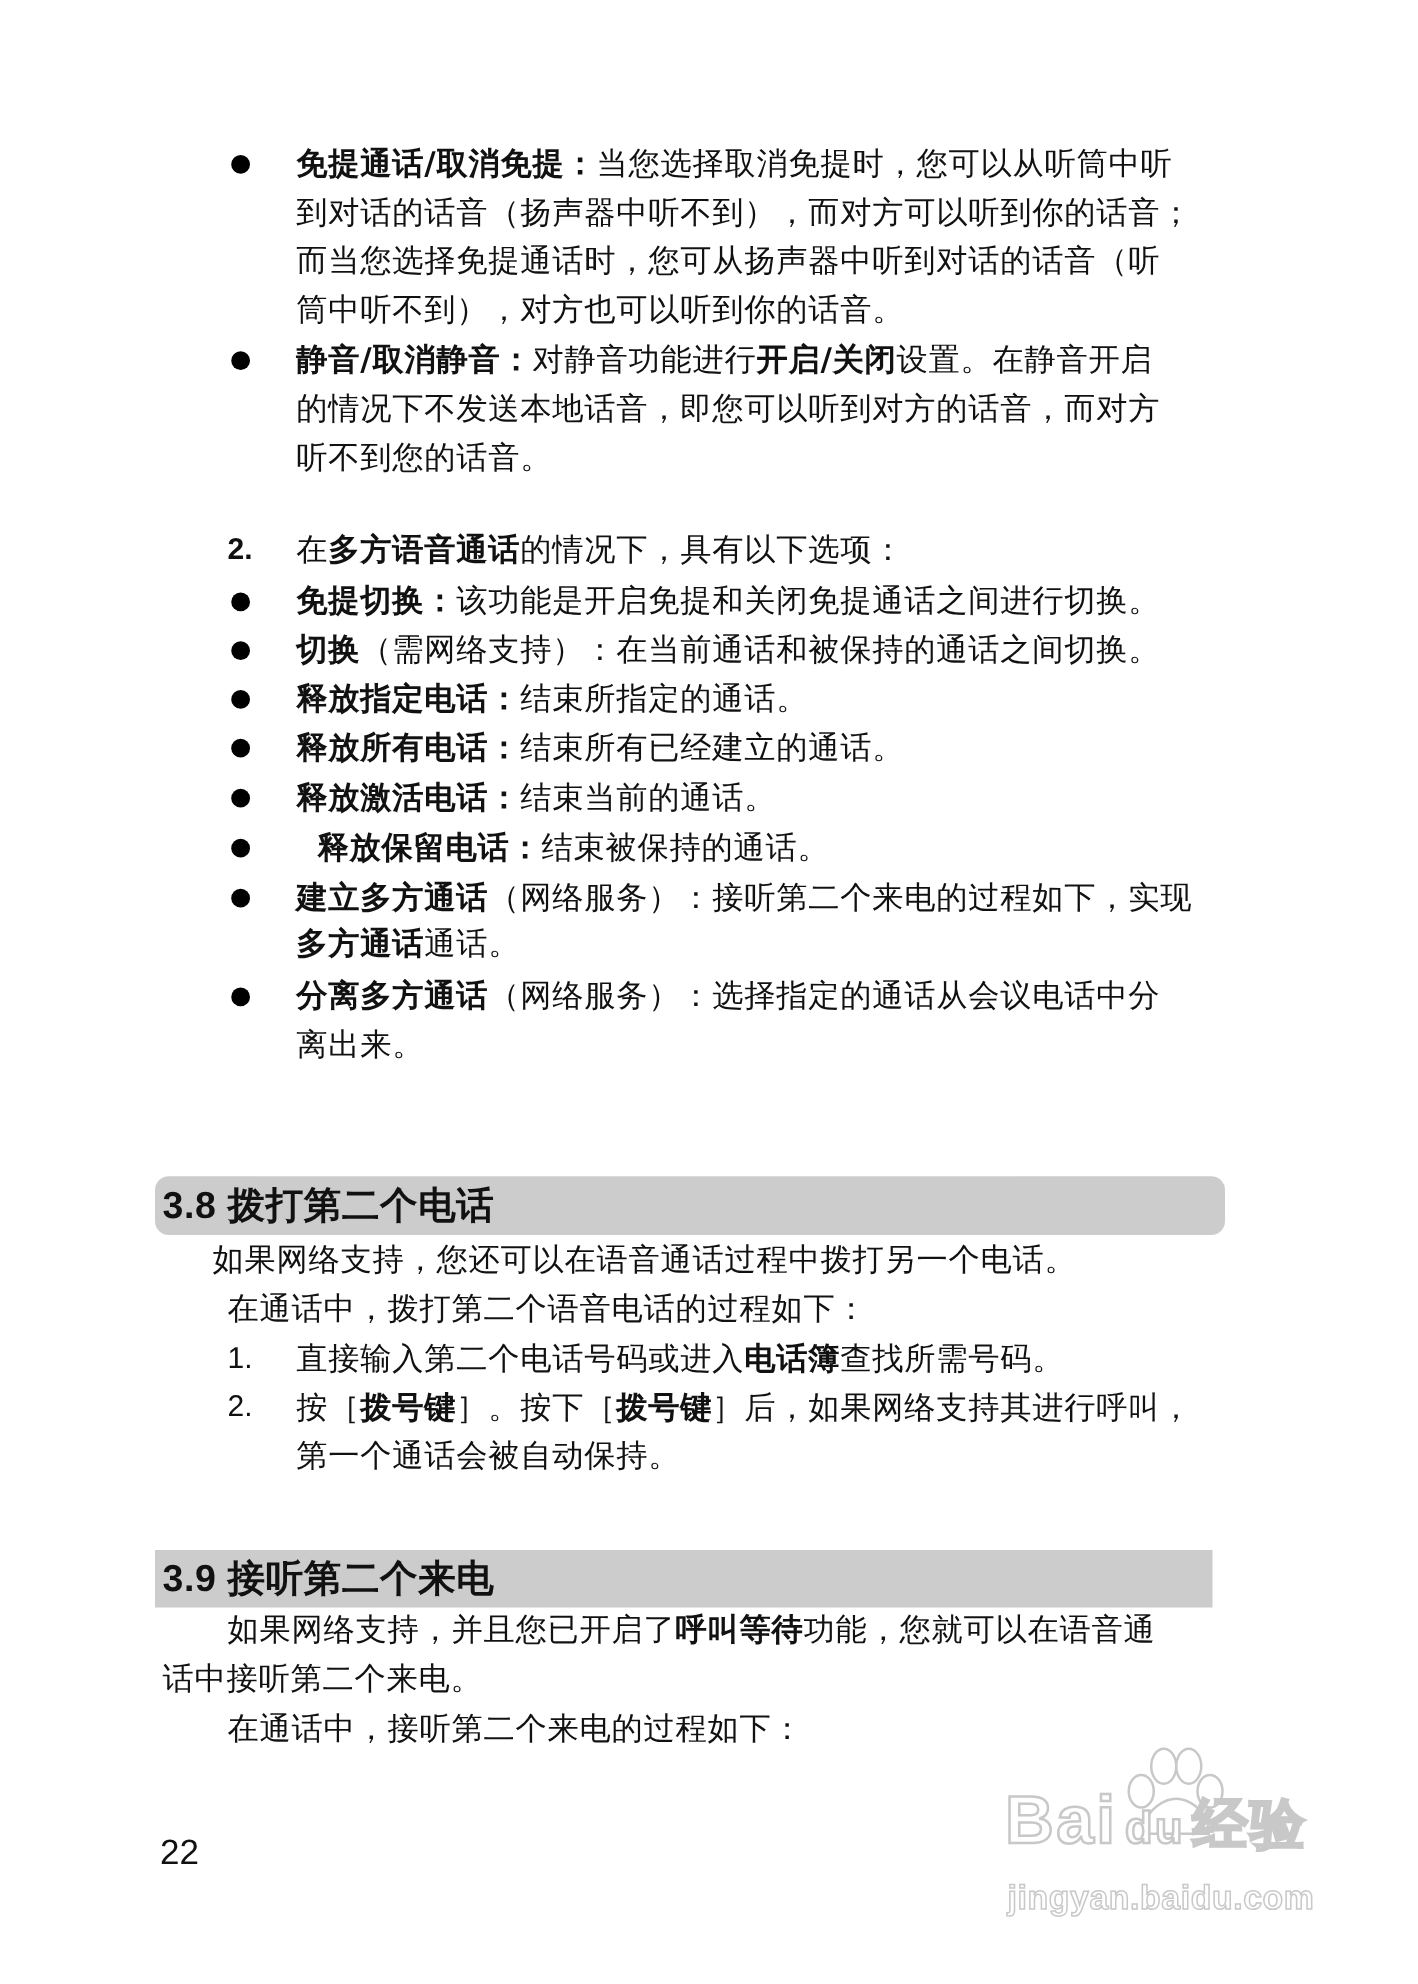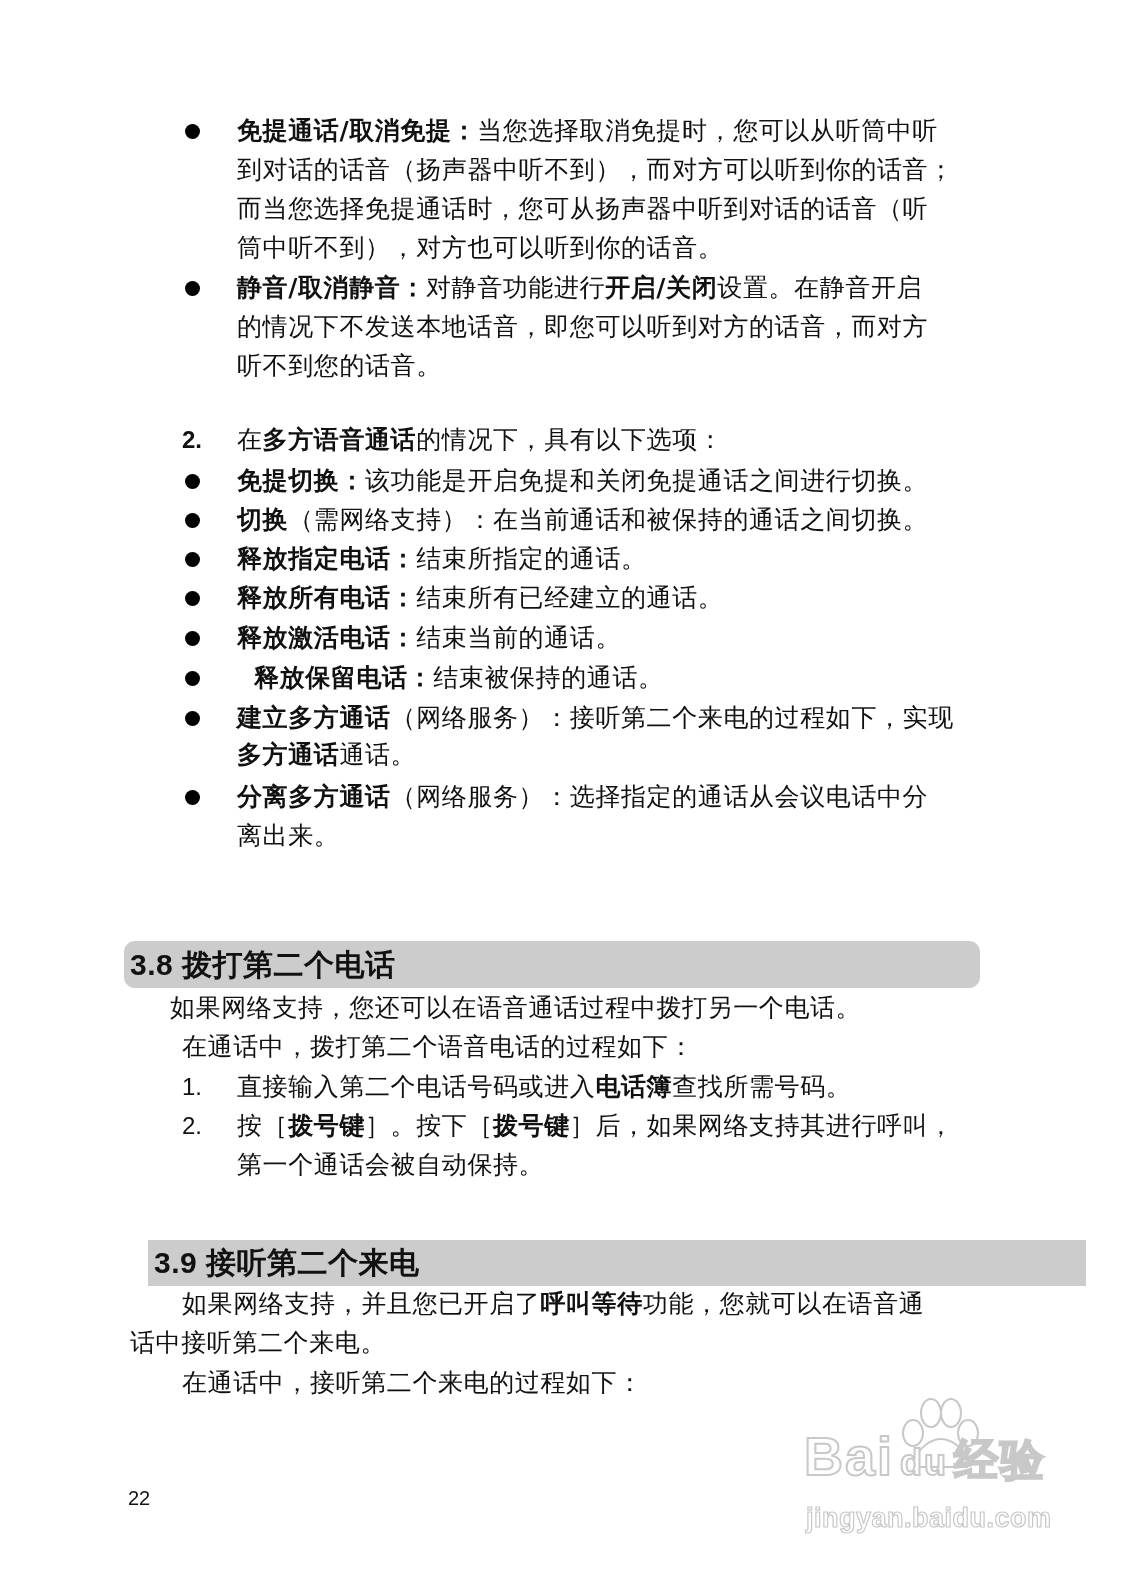--- a/index.html
+++ b/index.html
@@ -21,21 +21,21 @@
   .num.bold { font-weight: bold; }
   .heading-bar {
     position: absolute; left: 124px; background: #cccccc;
   }
   .heading-text {
     position: absolute; left: 6px; top: 50%; transform: translateY(-50%);
     font-size: 30px; font-weight: bold; font-family: "Liberation Sans", "DejaVu Sans", sans-serif;
     white-space: nowrap; letter-spacing: 0.5px;
   }
   .page-num {
-    position: absolute; left: 128px; top: 1466px; font-size: 20px; font-family: "Liberation Sans", sans-serif; margin-top: 21px;
+    position: absolute; left: 128px; top: 1466px; font-size: 28px; font-family: "Liberation Sans", sans-serif;
   }
   .watermark {
     position: absolute; left: 800px; top: 1395px; width: 260px; height: 150px;
     color: #ffffff; font-family: "Liberation Sans", sans-serif; font-weight: bold;
   }
   .wm-logo {
     position: absolute; left: 4px; top: 30px; font-size: 54px; letter-spacing: 2px;
     -webkit-text-stroke: 2px #c8c8c8; color: #ffffff;
   }
   .wm-url {
@@ -121,21 +121,21 @@
 <div class="line" style="left:237px;top:1072px;">
   <span>直接输入第二个电话号码或进入</span><span class="b">电话簿</span><span>查找所需号码。</span>
 </div>
 
 <div class="num" style="left:182px;top:1111px;">2.</div>
 <div class="line" style="left:237px;top:1111px;">
   <span>按［</span><span class="b">拨号键</span><span>］。按下［</span><span class="b">拨号键</span><span>］后，如果网络支持其进行呼叫，</span>
 </div>
 <div class="line" style="left:237px;top:1150px;">第一个通话会被自动保持。</div>
 
-<div class="heading-bar" style="top:1240px;width:938px;height:46px;margin-left:24px;">
+<div class="heading-bar" style="top:1240px;width:846px;height:46px;">
   <span class="heading-text">3.9 接听第二个来电</span>
 </div>
 <div class="line" style="left:182px;top:1289px;">
   <span>如果网络支持，并且您已开启了</span><span class="b">呼叫等待</span><span>功能，您就可以在语音通</span>
 </div>
 <div class="line" style="left:130px;top:1328px;">话中接听第二个来电。</div>
 <div class="line" style="left:182px;top:1368px;">在通话中，接听第二个来电的过程如下：</div>
 
 <div class="page-num">22</div>
 

